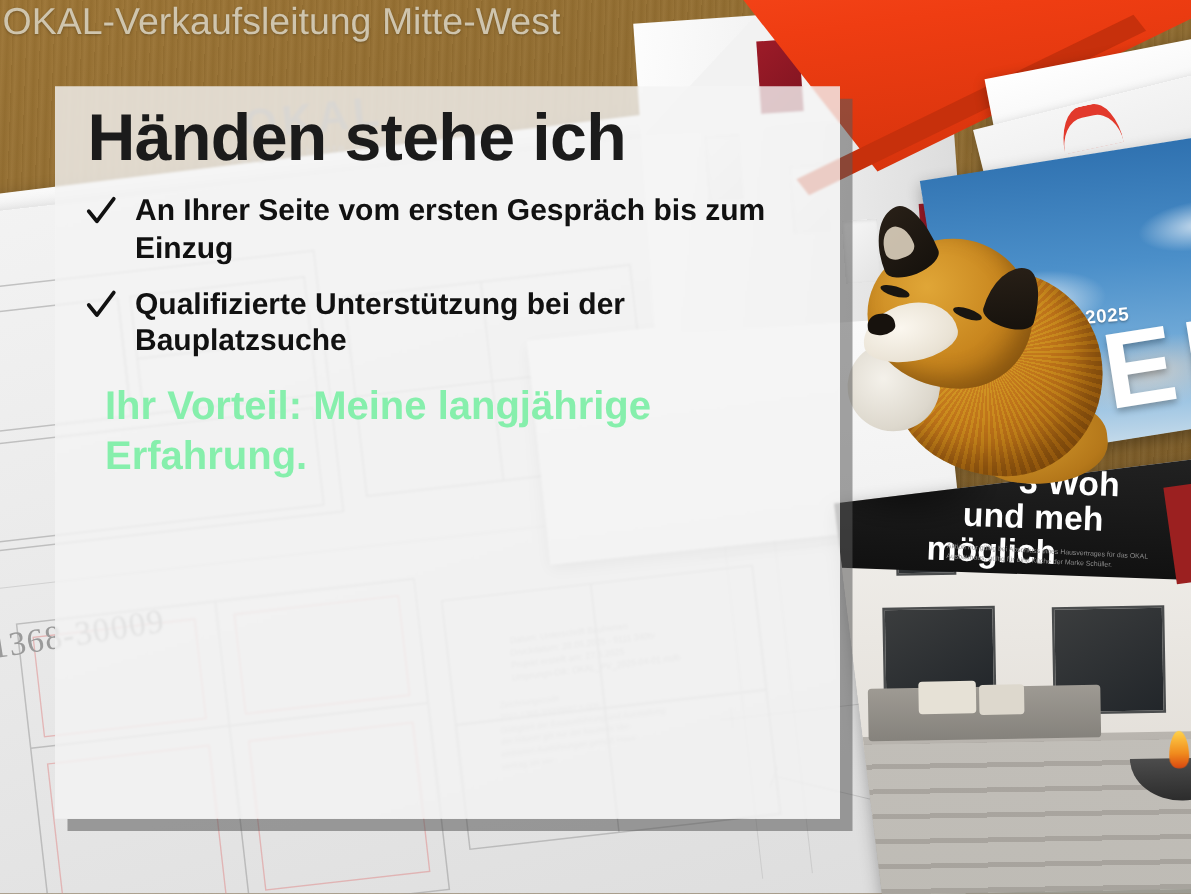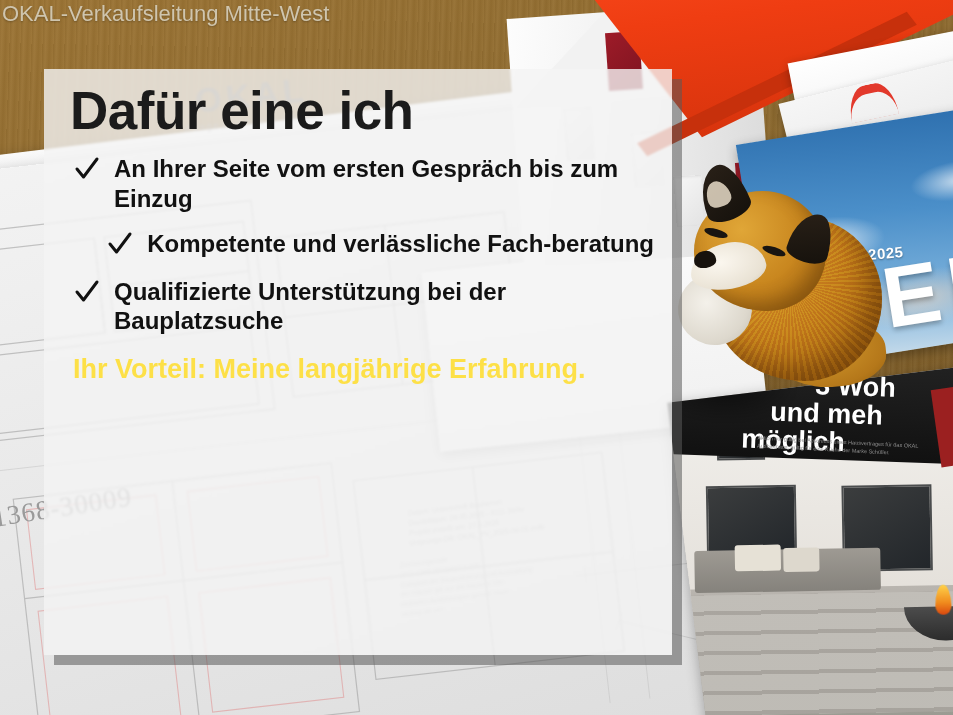--- a/index.html
+++ b/index.html
@@ -569,54 +569,53 @@
   .bullets {
     list-style: none;
     margin: 14px 0 0 0;
     padding: 0 0 0 10px;
   }
   .bullets li {
     display: flex;
     align-items: flex-start;
     gap: 14px;
     margin-bottom: 16px;
-    justify-content: flex-end;
   }
   .check-icon {
     flex: 0 0 auto;
     width: 26px;
     margin-top: 2px;
     color: #111;
   }
   .bullet-text {
     font-size: 24px;
     font-weight: 700;
     color: #111111;
     line-height: 1.22;
     max-width: 540px;
   }
 
   .closing {
     padding-left: 10px;
     margin-top: 18px;
   }
   .closing p {
-    margin: 0 0 6px 5px;
-    font-size: 27px;
+    margin: 0 0 6px 16px;
+    font-size: 32px;
     font-weight: 700;
-    color: #fde047;
+    color: #86efac;
     line-height: 1.24;
   }
 
   
   .header-title {
     position: absolute;
     left: 2px;
     top: 1px;
-    font-size: 22px;
+    font-size: 30px;
     color: #cfc5ae;
     letter-spacing: 0px;
     text-shadow: 0 1px 2px rgba(0,0,0,0.25);
     white-space: nowrap;
     z-index: 40;
   }
 </style>
 </head>
 <body>
 
@@ -737,41 +736,33 @@
     <div class="fox-ear right"></div>
     <div class="fox-ear-inner"></div>
     <div class="fox-snout"></div>
     <div class="fox-eye e1"></div>
     <div class="fox-eye e2"></div>
     <div class="fox-nose"></div>
   </div>
 
   <div class="panel">
 
-    <h1 class="panel-title">Dafür eine ich</h1>
+    <h1 class="panel-title">Händen stehe ich</h1>
 
     <ul class="bullets">
 
       <li>
         <span class="check-icon">
           <svg viewBox="0 0 26 26" width="26" height="26" aria-hidden="true">
             <path d="M3 13 L9.5 21 L23 3" fill="none" stroke="#111111" stroke-width="3" stroke-linecap="round" stroke-linejoin="round"></path>
           </svg>
         </span>
         <span class="bullet-text">An Ihrer Seite vom ersten Gespräch bis zum Einzug</span>
       </li>
 
-      <li>
-        <span class="check-icon">
-          <svg viewBox="0 0 26 26" width="26" height="26" aria-hidden="true">
-            <path d="M3 13 L9.5 21 L23 3" fill="none" stroke="#111111" stroke-width="3" stroke-linecap="round" stroke-linejoin="round"></path>
-          </svg>
-        </span>
-        <span class="bullet-text">Kompetente und verlässliche Fach-beratung</span>
-      </li>
 
 
 
       <li>
         <span class="check-icon">
           <svg viewBox="0 0 26 26" width="26" height="26" aria-hidden="true">
             <path d="M3 13 L9.5 21 L23 3" fill="none" stroke="#111111" stroke-width="3" stroke-linecap="round" stroke-linejoin="round"></path>
           </svg>
         </span>
         <span class="bullet-text">Qualifizierte Unterstützung bei der Bauplatzsuche</span>

